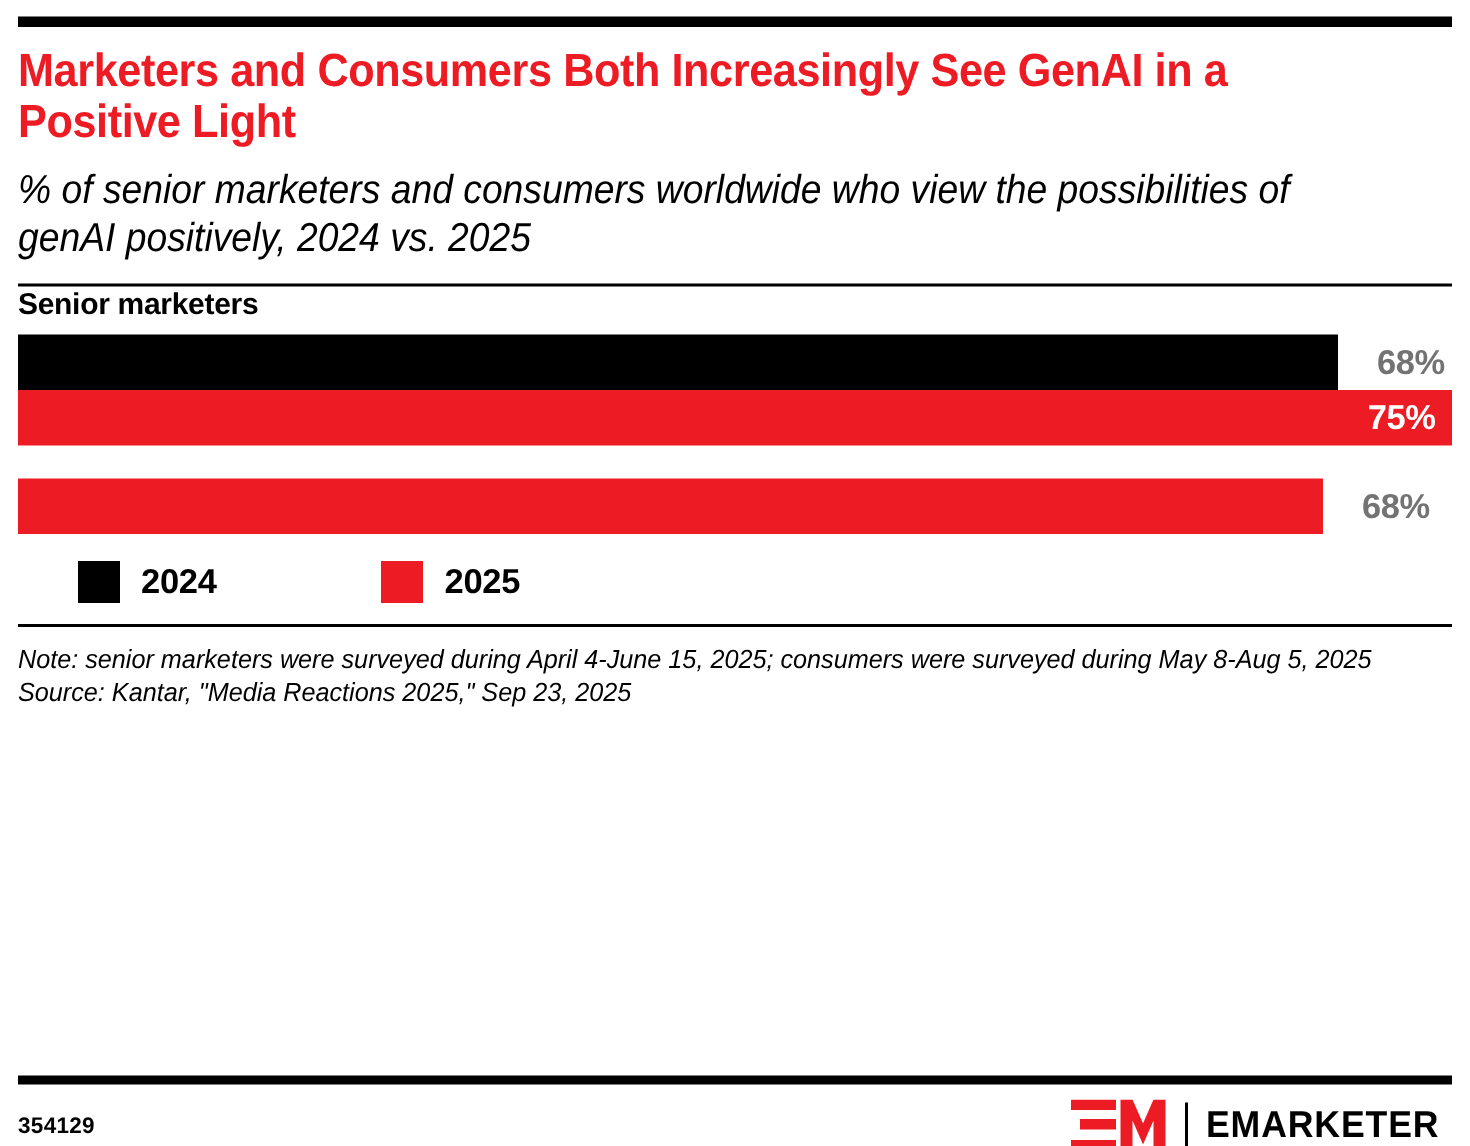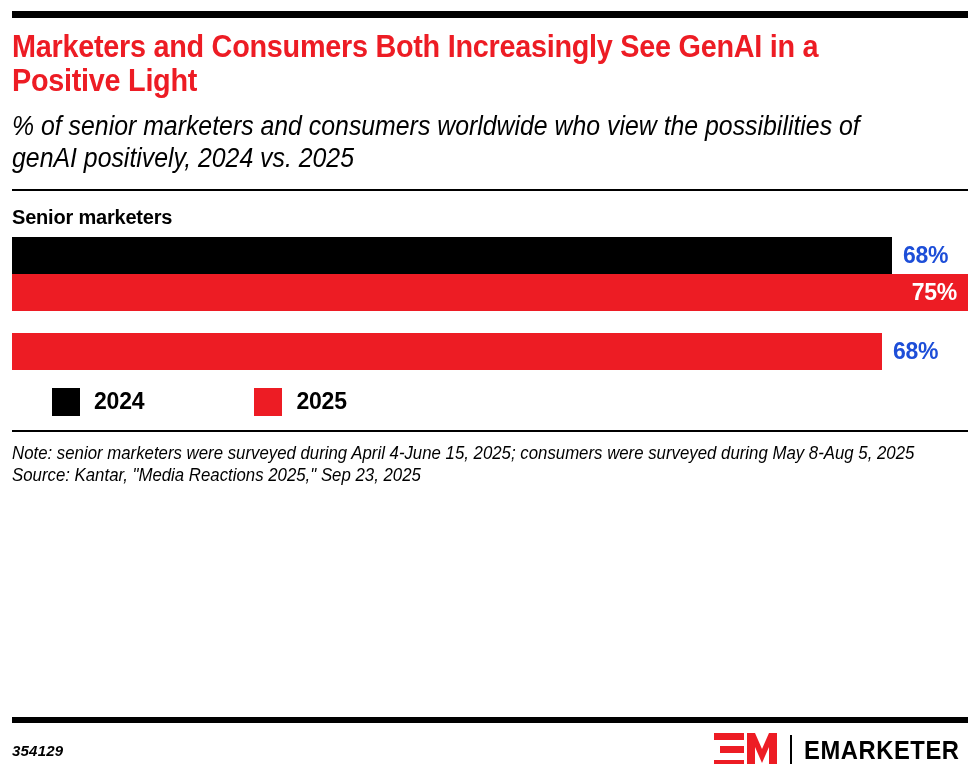--- a/index.html
+++ b/index.html
@@ -56,21 +56,21 @@
     color: #000000;
     line-height: 1.18;
     margin: 13px 0 0 0;
     transform: scaleX(0.92);
     transform-origin: left center;
     white-space: pre-line;
   }
 
   
   .plot {
-    margin-top: 15px;
+    margin-top: 1px;
   }
   .group { position: relative; }
   .group + .group { margin-top: 22px; }
   .group-label {
     font-size: 20px;
     font-weight: bold;
     letter-spacing: -0.2px;
     margin-bottom: 8px;
   }
   .bar-row {
@@ -92,22 +92,22 @@
     font-size: 23px;
     font-weight: bold;
     letter-spacing: -0.3px;
     line-height: 1;
   }
   .bar-value.inside {
     color: #ffffff;
     padding-right: 11px;
   }
   .bar-value.outside {
-    color: #1d4ed8;
-    padding-left: 11px;
+    color: #737373;
+    padding-left: 26px;
     display: flex;
     align-items: center;
   }
 
   
   .legend {
     display: flex;
     align-items: center;
     margin-top: 18px;
     margin-bottom: 14px;
@@ -150,21 +150,20 @@
   .footer-inner {
     display: flex;
     align-items: center;
     justify-content: space-between;
     margin-top: 10px;
   }
   .footer-id {
     font-size: 15px;
     font-weight: bold;
     letter-spacing: 0.2px;
-    font-style: italic;
   }
   .brand {
     display: flex;
     align-items: center;
   }
   .brand-mark { display: block; }
   .brand-divider {
     width: 2px;
     height: 30px;
     background: #000000;

